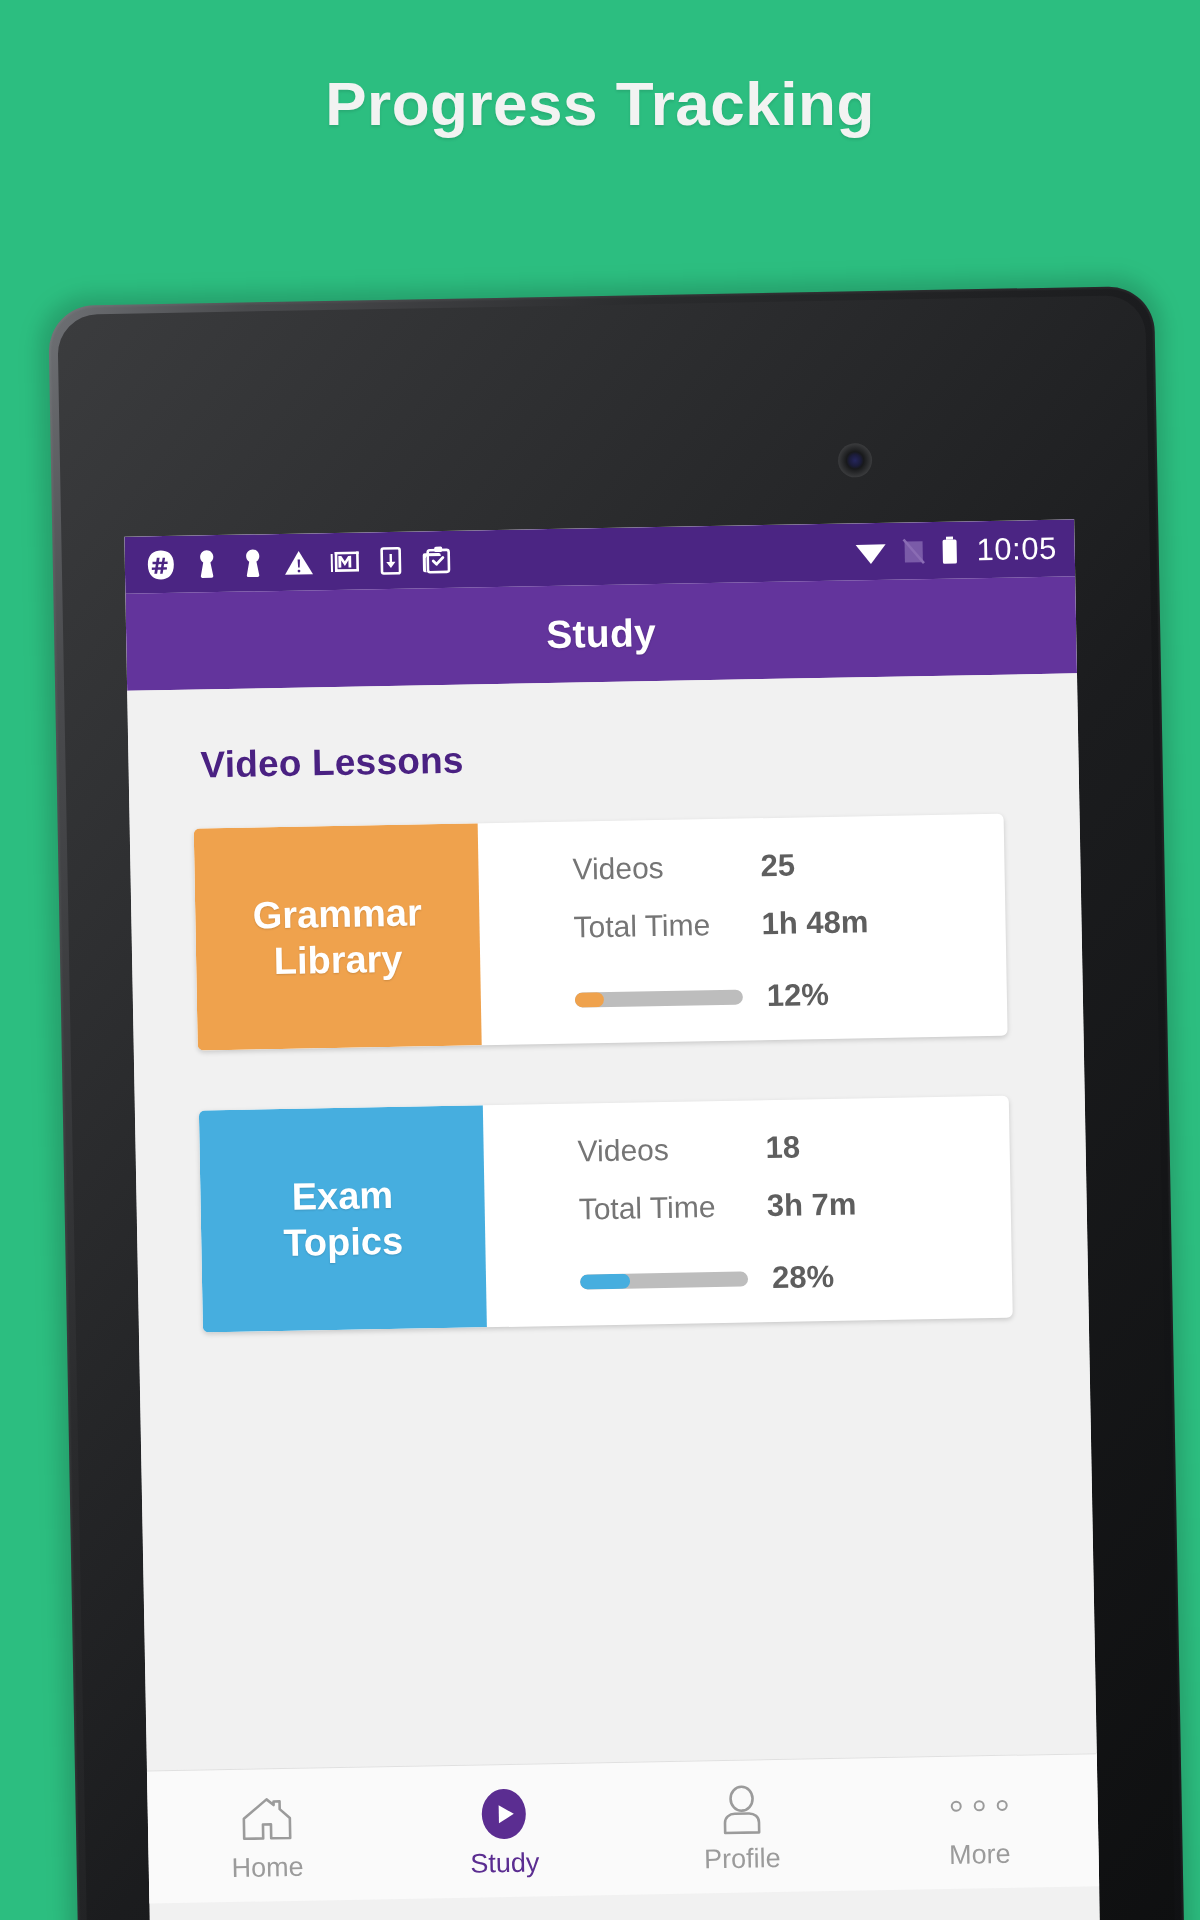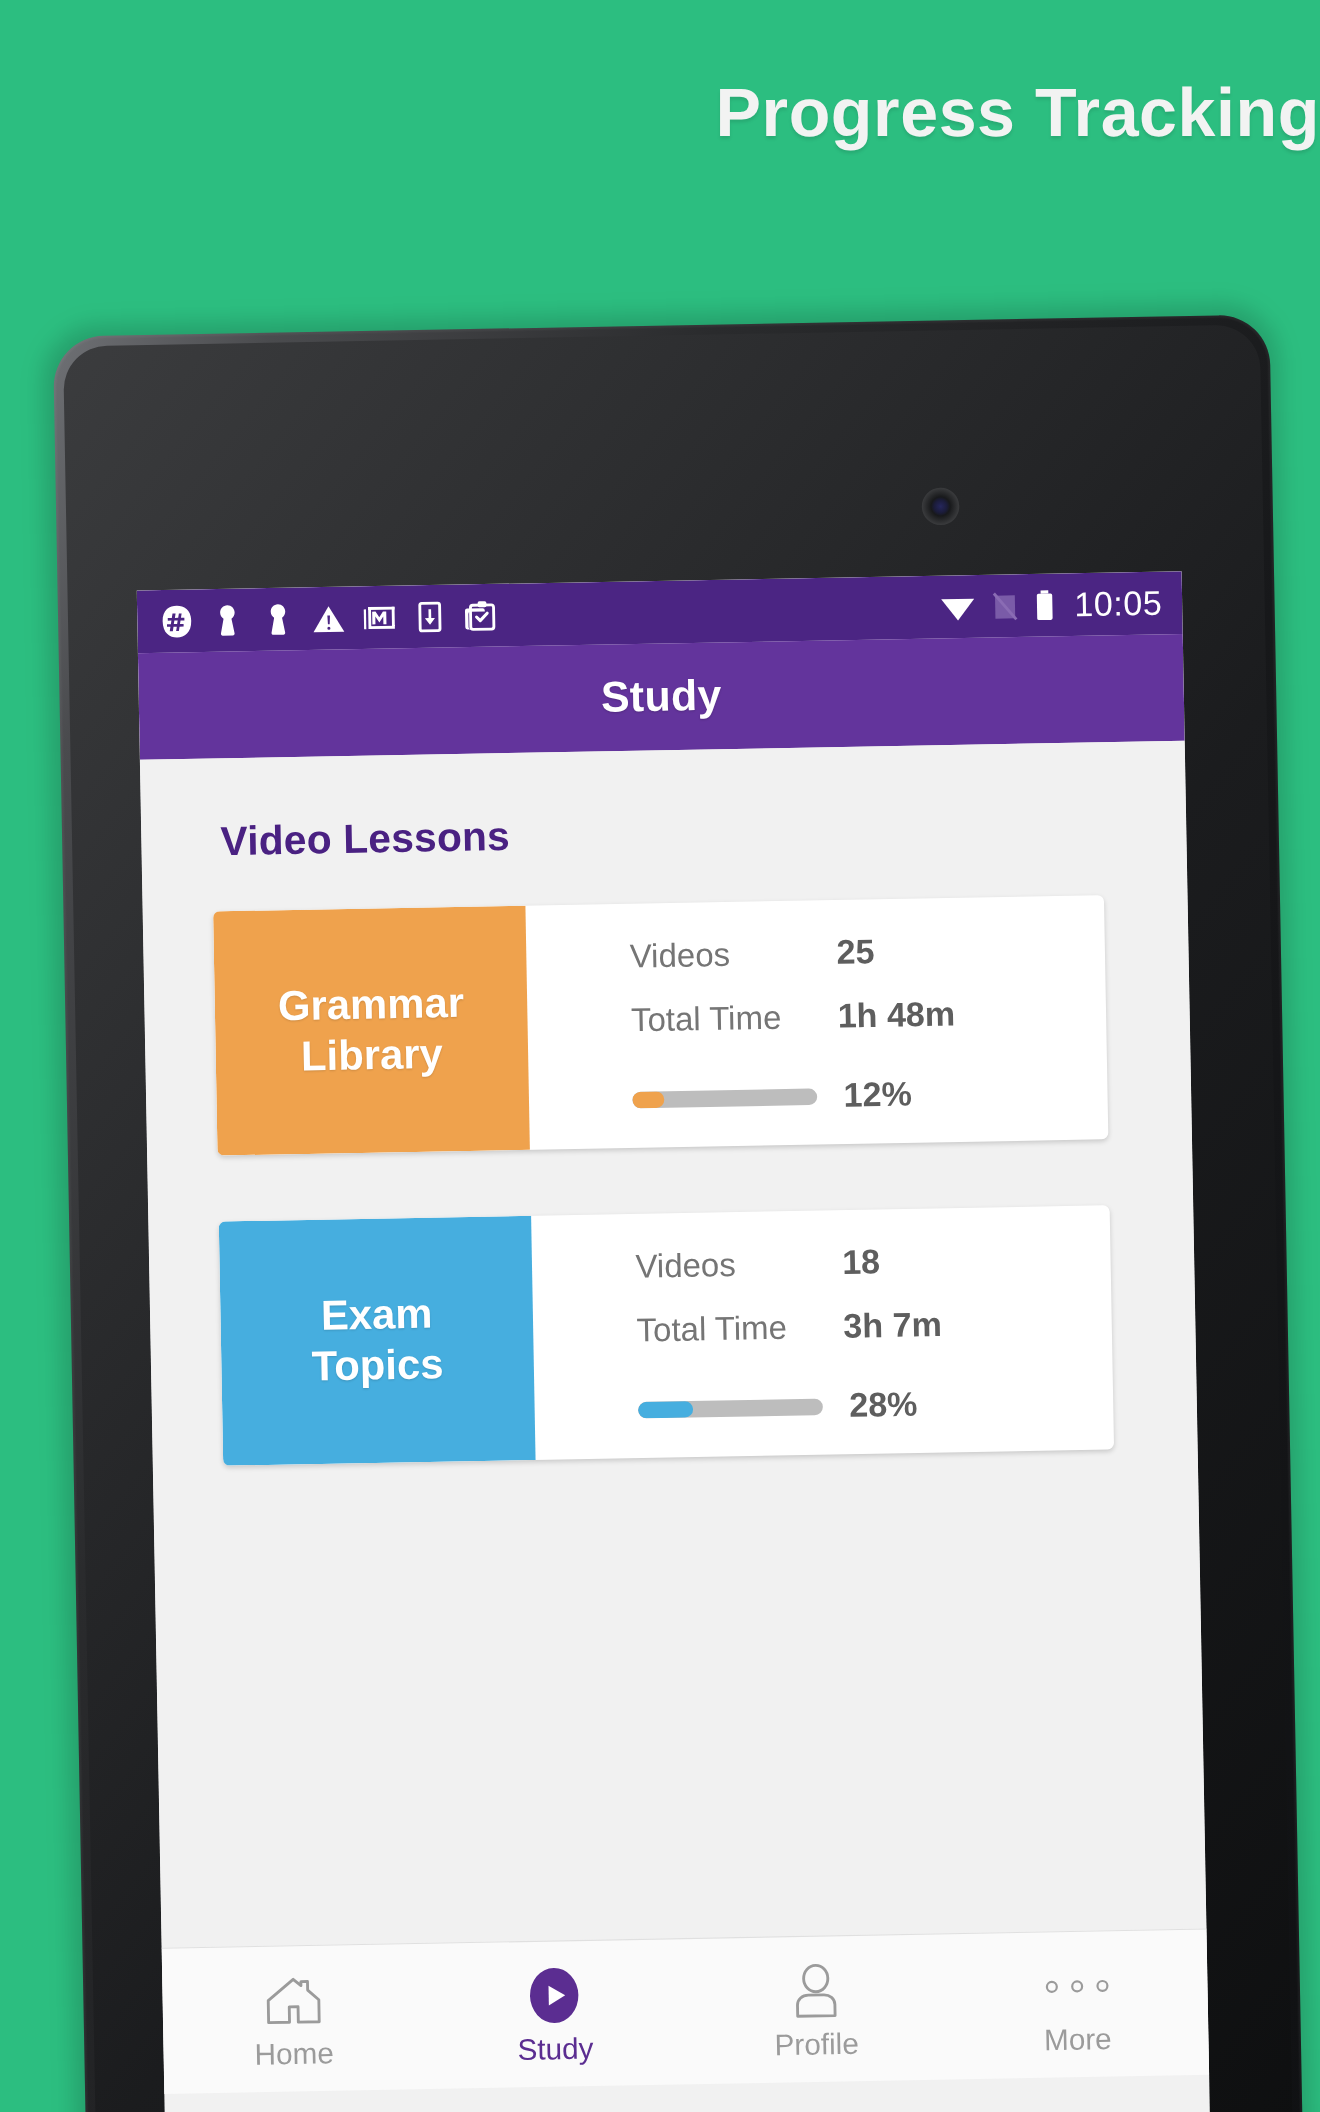--- a/index.html
+++ b/index.html
@@ -14,21 +14,21 @@
     font-family: "Liberation Sans", sans-serif;
     position: relative;
   }
 
   
   .promo-title {
     position: absolute;
     top: 68px;
     left: 0;
     width: 1200px;
-    text-align: right;
+    text-align: center;
     font-size: 62px;
     font-weight: bold;
     color: #f2f3f2;
     letter-spacing: 0.5px;
     text-shadow: 0 2px 3px rgba(0,0,0,0.10);
   }
 
   
   .device {
     position: absolute;

